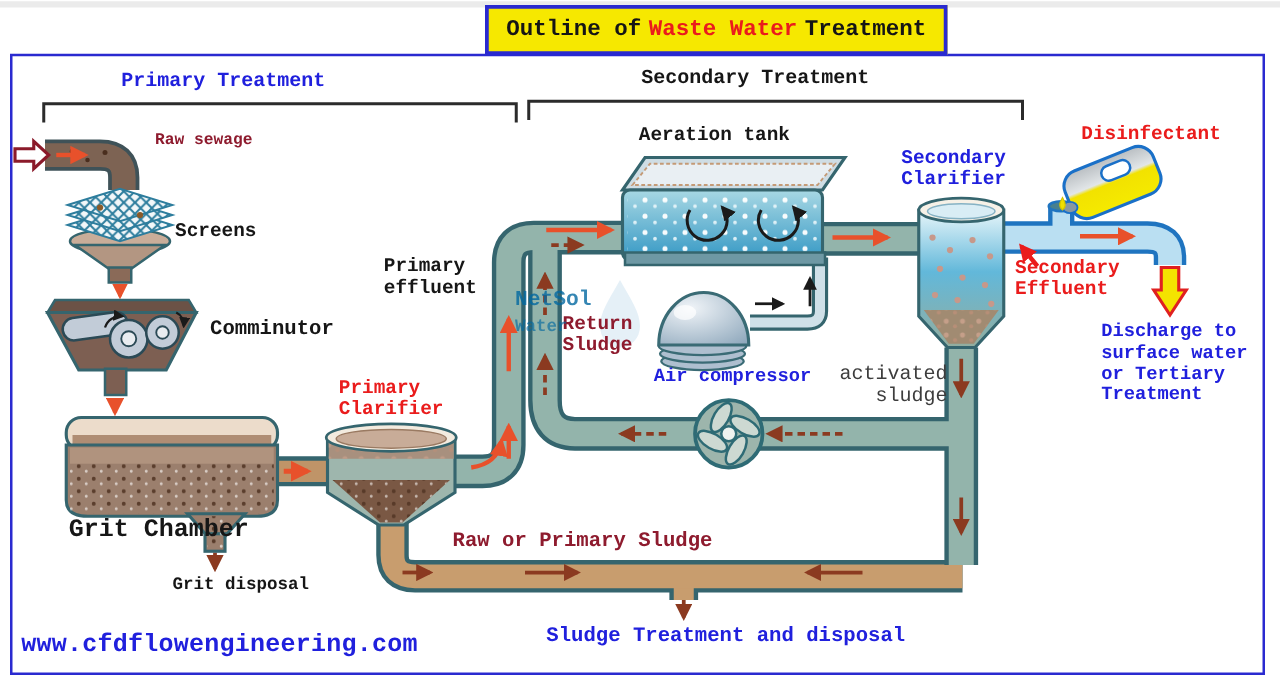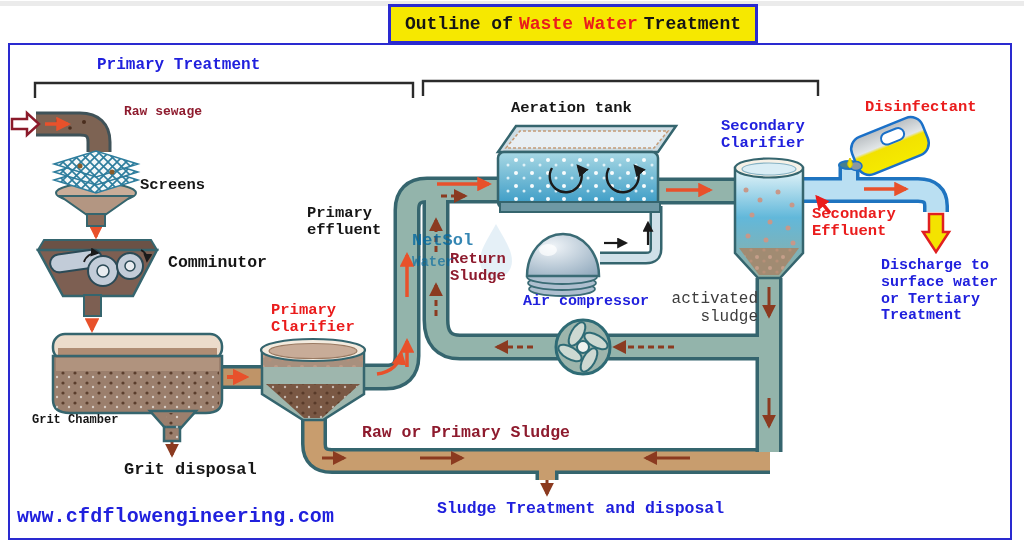--- a/index.html
+++ b/index.html
@@ -271,26 +271,27 @@
     </g>
   </svg>
 
   <div class="titlebox">
     <span>Outline of</span>
     <span class="hl">Waste Water</span>
     <span>Treatment</span>
   </div>
 
   <div class="lbl blue" style="left:97px;top:57px;font-size:16px;">Primary Treatment</div>
+  <div class="lbl black" style="left:513px;top:54px;font-size:16px;">Secondary Treatment</div>
 
   <div class="lbl maroon" style="left:124px;top:105px;font-size:13px;text-align:center;">Raw sewage</div>
   <div class="lbl black" style="left:140px;top:177px;font-size:15.5px;">Screens</div>
   <div class="lbl black" style="left:168px;top:254px;font-size:16.5px;">Comminutor</div>
-  <div class="lbl black" style="left:32px;top:414px;font-size:12px;">Grit Chamber</div>
-  <div class="lbl black" style="left:124px;top:461px;font-size:17px;">Grit disposal</div>
+  <div class="lbl black" style="left:55px;top:414px;font-size:20px;">Grit Chamber</div>
+  <div class="lbl black" style="left:138px;top:461px;font-size:14px;">Grit disposal</div>
   <div class="lbl red" style="left:271px;top:302px;font-size:15.5px;">Primary
 Clarifier</div>
   <div class="lbl black" style="left:307px;top:205px;font-size:15.5px;">Primary
 effluent</div>
   <div class="lbl black" style="left:511px;top:100px;font-size:15.5px;">Aeration tank</div>
   <div class="lbl maroon" style="left:450px;top:251px;font-size:15.5px;">Return
 Sludge</div>
   <div class="lbl blue" style="left:523px;top:294px;font-size:15px;">Air compressor</div>
   <div class="lbl gray" style="left:668px;top:291px;font-size:16px;width:90px;text-align:right;">activated
 sludge</div>

